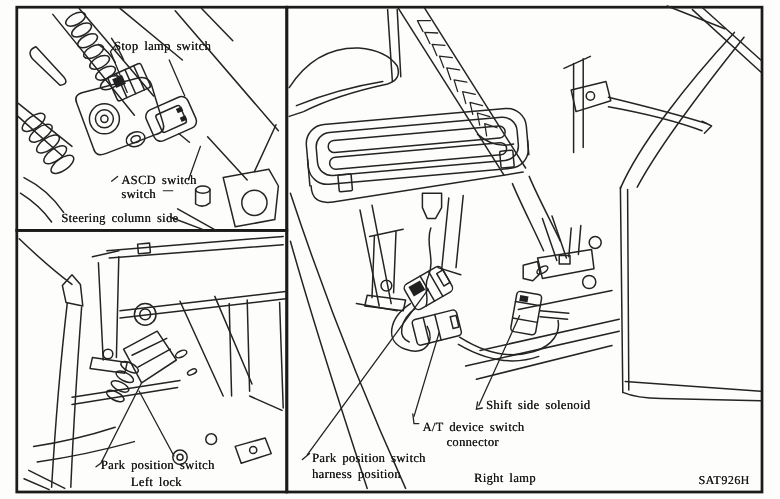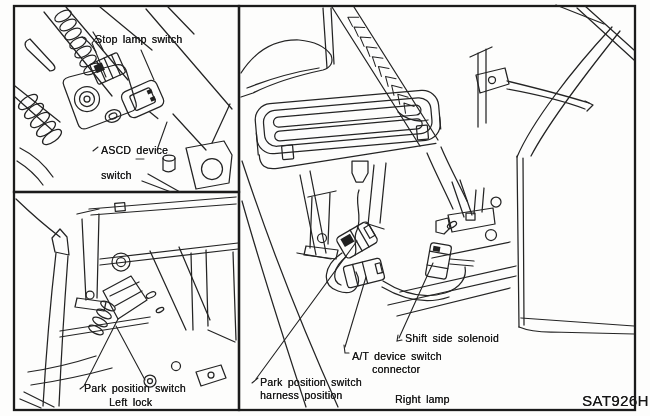--- a/index.html
+++ b/index.html
@@ -1,26 +1,26 @@
 <!DOCTYPE html>
 <html><head>
 <meta charset="utf-8">
 <style>
   html,body{margin:0;padding:0;background:#ffffff;}
   .stage{
     position:relative;width:650px;height:416px;background:#fdfdfc;
-    font-family:Liberation Sans, sans-serif;overflow:hidden;
+    font-family:Liberation Serif, serif;overflow:hidden;
   }
   .art{position:absolute;left:0;top:0;}
   .lbl{
     position:absolute;font-size:10.5px;line-height:11px;color:#161616;
     letter-spacing:.25px;word-spacing:2px;white-space:nowrap;
     text-shadow:.2px 0 0 #2a2a2a;
   }
-  .code{font-size:15px;letter-spacing:.4px;}
+  .code{font-size:10px;letter-spacing:.4px;}
 </style>
 </head>
 <body>
 
 <div class="stage">
 
 <svg class="art" width="650" height="416" viewBox="0 0 650 416">
 
   <g fill="none" stroke="#1b1b1b" stroke-width="2.3">
     <rect x="14" y="6" width="225" height="186"></rect>
@@ -288,22 +288,23 @@
     <path d="M252,383 L258,378"></path>
     <path d="M256,379 L357,241"></path>
     <path d="M344,345 L345,353 L349,353"></path>
     <path d="M345,347 L366,277"></path>
     <path d="M398,335 L397,341 L402,340"></path>
     <path d="M399,338 L433,263"></path>
   </g>
 </svg>
 
 <div class="lbl" style="left:95px;top:34px">Stop lamp switch</div>
-<div class="lbl" style="left:101px;top:145px">ASCD device</div>
-<div class="lbl" style="left:101px;top:170px">switch</div>
+<div class="lbl" style="left:101px;top:145px">ASCD switch</div>
+<div class="lbl" style="left:101px;top:157px">switch</div>
+<div class="lbl" style="left:51px;top:177px">Steering column side</div>
 
 <div class="lbl" style="left:84px;top:383px">Park position switch</div>
 <div class="lbl" style="left:109px;top:397px">Left lock</div>
 
 <div class="lbl" style="left:405px;top:333px">Shift side solenoid</div>
 <div class="lbl" style="left:352px;top:351px">A/T device switch</div>
 <div class="lbl" style="left:372px;top:364px">connector</div>
 <div class="lbl" style="left:260px;top:377px">Park position switch</div>
 <div class="lbl" style="left:260px;top:390px">harness position</div>
 <div class="lbl" style="left:395px;top:394px">Right lamp</div>

